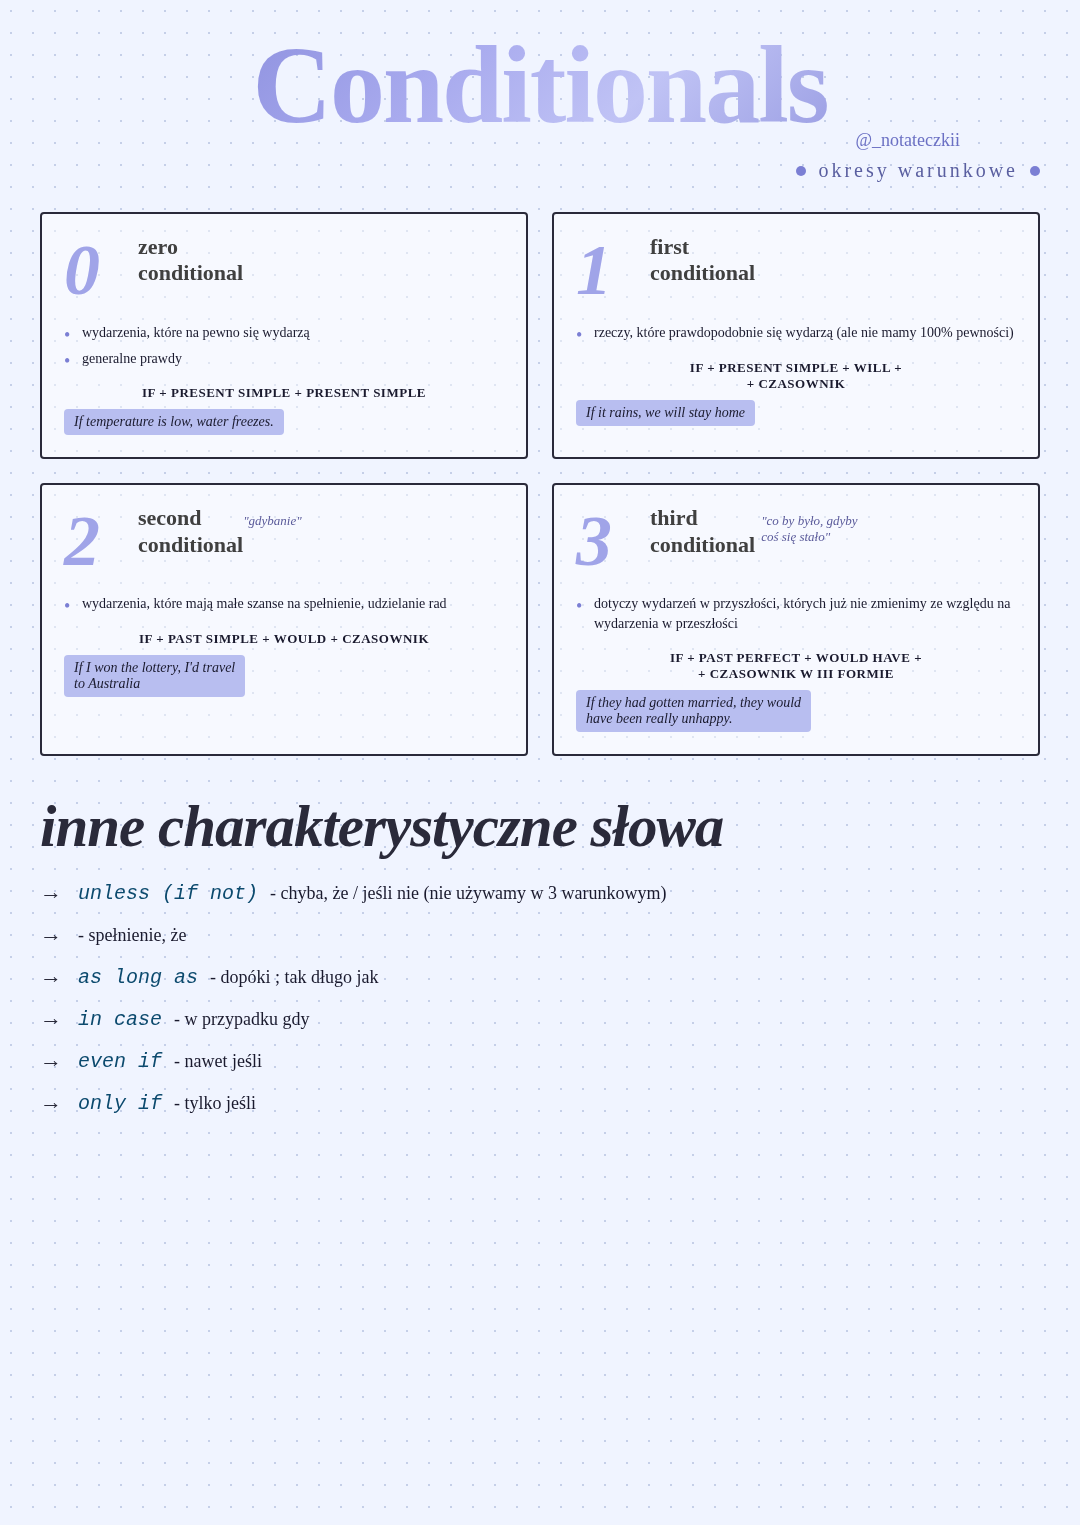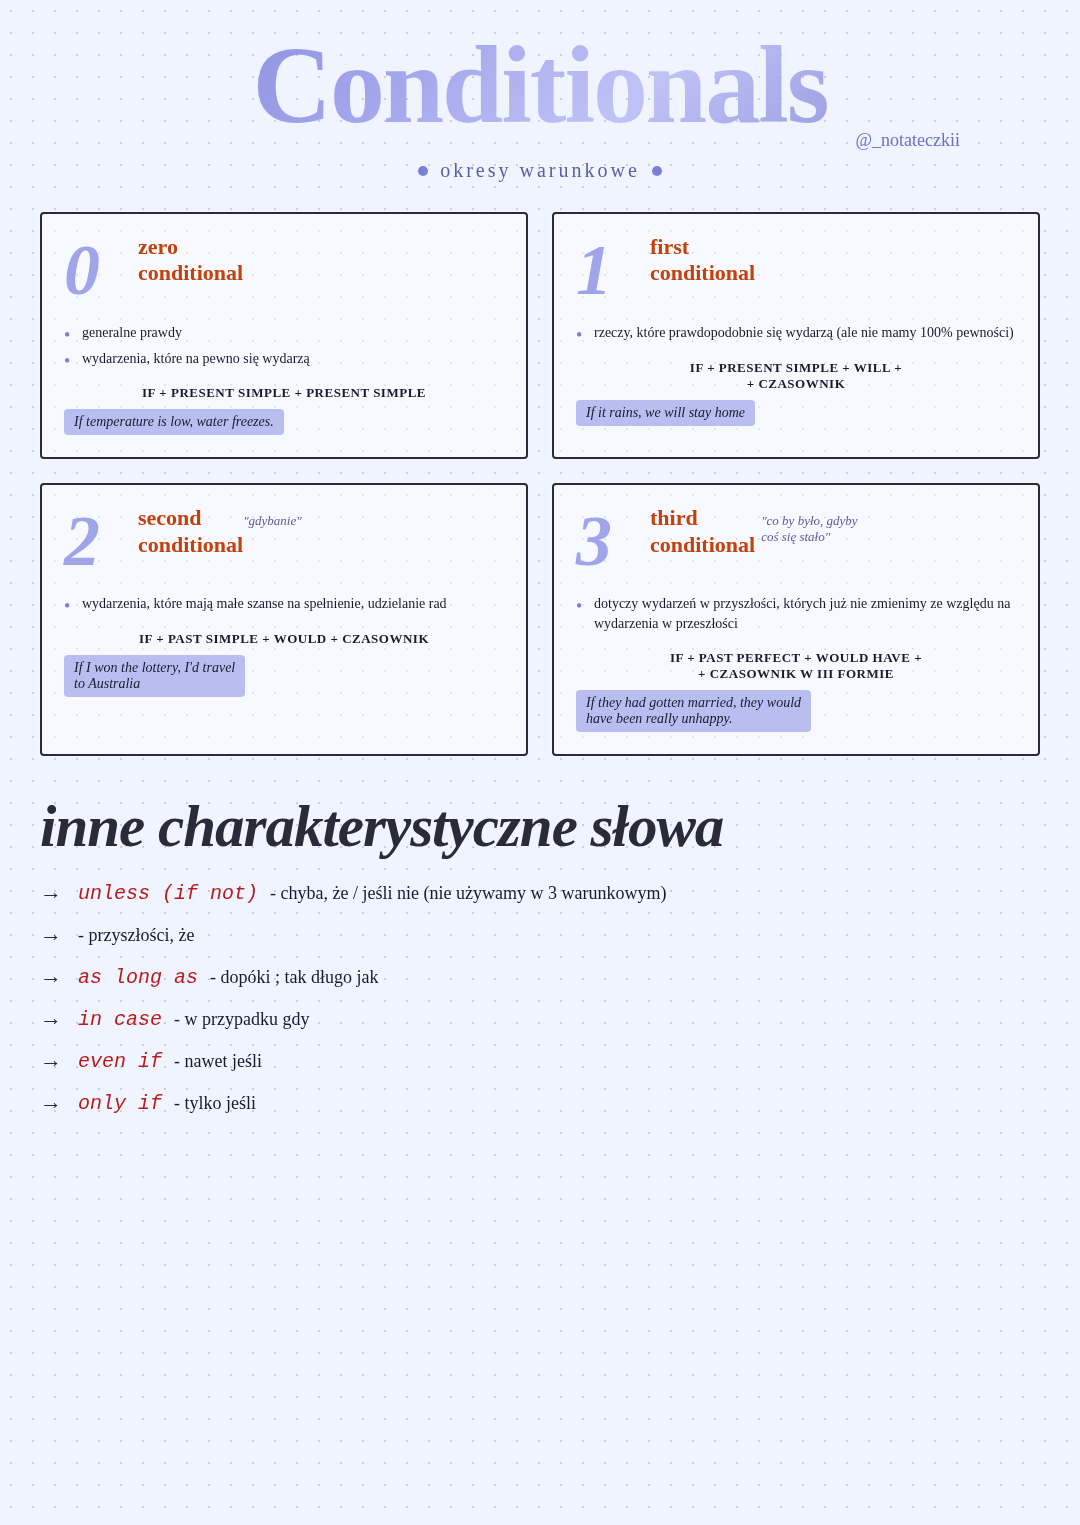--- a/index.html
+++ b/index.html
@@ -45,21 +45,21 @@
       margin-top: -10px;
     }
 
     .subtitle {
       font-size: 20px;
       color: #5a5fa0;
       letter-spacing: 3px;
       margin-top: 8px;
       display: flex;
       align-items: center;
-      justify-content: center;
+      justify-content: flex-end;
       gap: 12px;
     }
 
     .dot {
       width: 10px;
       height: 10px;
       background: #7b7fd4;
       border-radius: 50%;
       display: inline-block;
     }
@@ -99,21 +99,21 @@
 
     .card-title-block {
       display: flex;
       flex-direction: column;
     }
 
     .card-title {
       font-size: 22px;
       font-weight: bold;
       font-family: 'Georgia', serif;
-      color: #c2410c;
+      color: #404040;
       line-height: 1.2;
     }
 
     .card-quote {
       font-size: 13px;
       color: #5a5a9a;
       font-style: italic;
     }
 
     .bullet-list {
@@ -182,21 +182,21 @@
     }
 
     .arrow {
       color: #2a2a3a;
       font-size: 22px;
       flex-shrink: 0;
       margin-right: 4px;
     }
 
     .keyword {
-      color: #b91c1c;
+      color: #0c4a6e;
       font-style: italic;
       font-family: 'Courier New', monospace;
       font-size: 20px;
       text-align: right;
     }
 
     .inne-text {
       color: #1a1a2e;
       font-size: 18px;
     }
@@ -217,22 +217,22 @@
 <div class="cards-grid">
 
   <div class="card">
     <div class="card-header">
       <span class="card-number">0</span>
       <div class="card-title-block">
         <span class="card-title">zero<br>conditional</span>
       </div>
     </div>
     <ul class="bullet-list">
+      <li>wydarzenia, które na pewno się wydarzą</li>
       <li>generalne prawdy</li>
-      <li>wydarzenia, które na pewno się wydarzą</li>
     </ul>
     <div class="formula">IF + PRESENT SIMPLE + PRESENT SIMPLE</div>
     <span class="example">If temperature is low, water freezes.</span>
   </div>
 
   <div class="card">
     <div class="card-header">
       <span class="card-number">1</span>
       <div class="card-title-block">
         <span class="card-title">first<br>conditional</span>
@@ -285,21 +285,21 @@
   <div class="inne-title">inne charakterystyczne słowa</div>
 
   <div class="inne-item">
     <span class="arrow">→</span>
     <span class="keyword">unless (if not)</span>
     <span class="inne-text">- chyba, że / jeśli nie   (nie używamy w 3 warunkowym)</span>
   </div>
 
   <div class="inne-item">
     <span class="arrow">→</span>
-    <span class="inne-text">- przyszłości, że</span>
+    <span class="inne-text">- spełnienie, że</span>
   </div>
 
   <div class="inne-item">
     <span class="arrow">→</span>
     <span class="keyword">as long as</span>
     <span class="inne-text">- dopóki ; tak długo jak</span>
   </div>
 
   <div class="inne-item">
     <span class="arrow">→</span>

